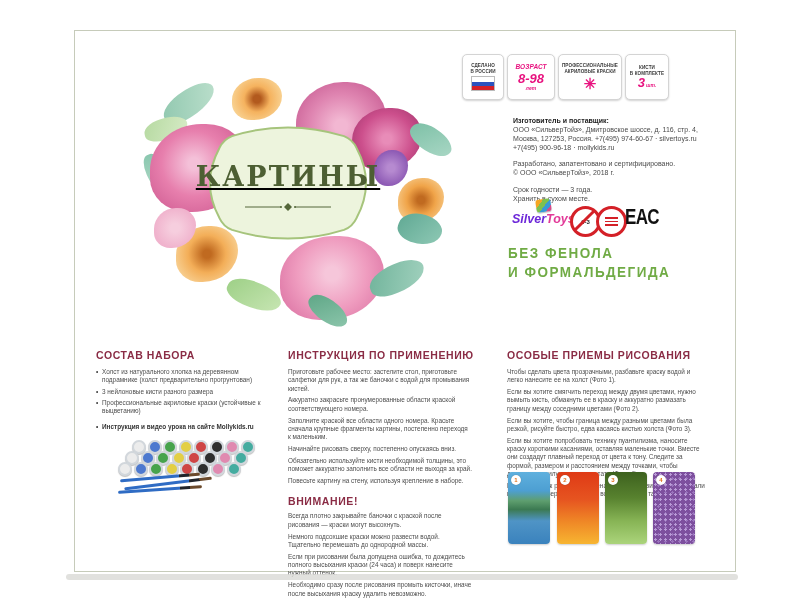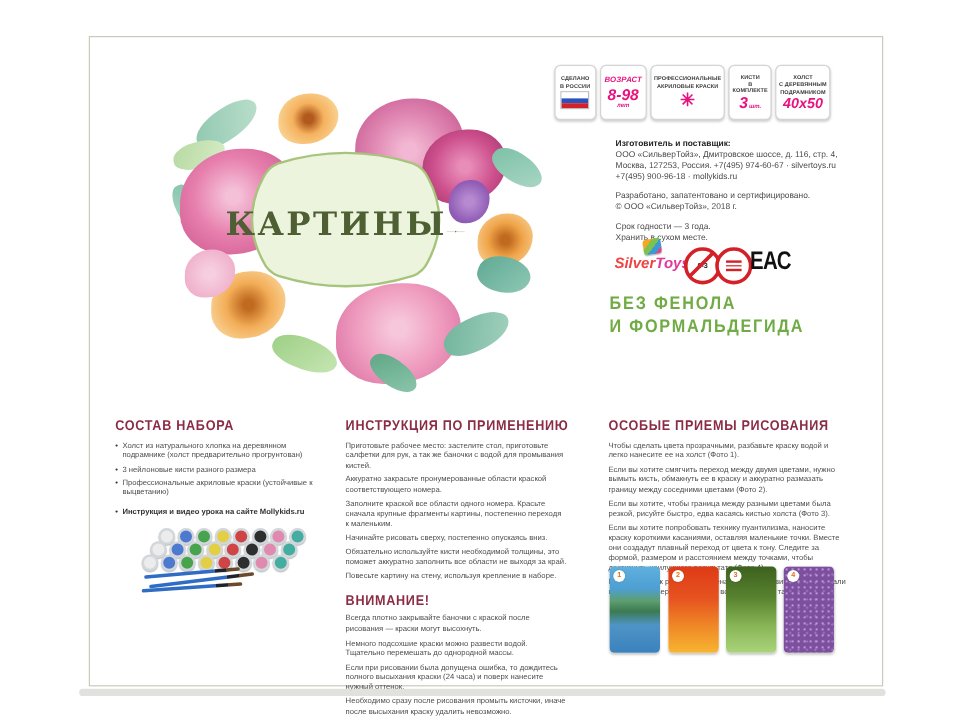--- a/index.html
+++ b/index.html
@@ -5,21 +5,21 @@
   html,body{margin:0;padding:0;}
   body{width:800px;height:600px;background:#ffffff;font-family:"Liberation Sans",sans-serif;position:relative;overflow:hidden;}
   .sheet{position:absolute;left:0;top:0;width:800px;height:600px;background:#fff;}
   .frame{position:absolute;left:74px;top:30px;width:660px;height:540px;border:1.5px solid #c6cbba;pointer-events:none;}
   .page-shadow{position:absolute;left:66px;top:574px;width:672px;height:6px;background:#dadad6;border-radius:3px;opacity:.8;}
 
   
   .wreath{position:absolute;left:130px;top:68px;width:330px;height:262px;}
   .fl{position:absolute;border-radius:55% 45% 60% 40%;}
   .badge-svg{position:absolute;left:58px;top:48px;width:200px;height:134px;z-index:3;}
-  .badge-text{position:absolute;left:58px;top:48px;width:200px;height:134px;z-index:4;display:flex;flex-direction:row;align-items:center;justify-content:center;padding-top:4px;}
+  .badge-text{position:absolute;left:58px;top:48px;width:200px;height:134px;z-index:4;display:flex;flex-direction:column;align-items:center;justify-content:center;padding-top:4px;text-decoration:underline;}
   .badge-line1{font-family:"DejaVu Serif",serif;font-weight:bold;font-size:27px;color:#4d5f33;letter-spacing:2px;line-height:1;}
   .badge-line2{font-family:"DejaVu Serif",serif;font-weight:bold;font-size:18px;color:#4d5f33;letter-spacing:2px;margin-top:6px;line-height:1;}
   .ornament{margin-top:12px;}
 
   
   .badge-strip{position:absolute;left:462px;top:54px;width:230px;height:46px;display:flex;gap:3px;align-items:stretch;}
   .fbadge{background:#fff;border:1px solid #d4d4d4;border-radius:5px;box-shadow:0 1px 2px rgba(0,0,0,.18);display:flex;flex-direction:column;align-items:center;justify-content:center;padding:2px 2px;text-align:center;}
   .fbadge .lbl{font-size:4.6px;font-weight:bold;color:#3a3a3a;line-height:1.25;text-transform:uppercase;letter-spacing:.1px;}
   .fbadge .lbl.mag{color:#e8127f;font-style:italic;font-size:6.5px;}
   .fbadge .val{color:#e8127f;font-weight:bold;font-style:italic;line-height:1;}
@@ -31,21 +31,21 @@
   
   .mfr{position:absolute;left:513px;top:116px;width:200px;font-size:7px;line-height:1.3;color:#4a4a4a;}
   .mfr .hd{font-weight:bold;color:#222;}
   .mfr .gap{height:7px;}
 
   
   .logo-row{position:absolute;left:512px;top:199px;width:200px;height:42px;}
   .st-logo{position:absolute;left:0;top:0;width:62px;text-align:center;}
   .st-cube{width:15px;height:13px;margin:0 auto 0 auto;border-radius:3px;background:linear-gradient(135deg,#f5a623 0% 30%,#7ec14f 30% 55%,#3a9ad4 55% 78%,#d44a8a 78% 100%);transform:rotate(-8deg);box-shadow:0 1px 1px rgba(0,0,0,.25);}
   .st-text{font-size:12.5px;font-weight:bold;font-style:italic;line-height:1;margin-top:1px;}
-  .st-silver{color:#ef4444;}
+  .st-silver{color:#6d28d9;}
   .st-toys{color:#e23a98;}
   .prohib{position:absolute;width:25px;height:25px;border:3px solid #d42027;border-radius:50%;top:7px;background:#fff;}
   .prohib.slash::after{content:"";position:absolute;left:-2px;top:9.5px;width:27px;height:3px;background:#d42027;transform:rotate(-45deg);}
   .prohib .inner{position:absolute;inset:0;display:flex;align-items:center;justify-content:center;font-size:6px;font-weight:bold;color:#222;}
   .prohib .txtlines{display:flex;flex-direction:column;gap:2px;align-items:center;}
   .prohib .txtlines i{display:block;width:13px;height:1.5px;background:#d42027;}
   .eac{position:absolute;left:113px;top:9px;font-size:17px;font-weight:900;color:#111;transform:scaleY(1.25);letter-spacing:-.5px;font-family:"Liberation Sans",sans-serif;}
 
   
   .claim{position:absolute;left:508px;top:243px;color:#70ab45;font-weight:bold;font-size:13.5px;letter-spacing:1.5px;line-height:1.28;transform:scaleY(1.12);transform-origin:left top;}
@@ -145,26 +145,20 @@
       <span class="splat">✳</span>
     </div>
     <div class="fbadge" style="width:38px;">
       <span class="lbl">КИСТИ</span>
       <span class="lbl">В КОМПЛЕКТЕ</span>
       <span style="display:flex;align-items:baseline;gap:1px;">
         <span class="val" style="font-size:13px;">3</span>
         <span class="unit">шт.</span>
       </span>
     </div>
-    <div class="fbadge" style="width:50px;">
-      <span class="lbl">ХОЛСТ</span>
-      <span class="lbl">С ДЕРЕВЯННЫМ</span>
-      <span class="lbl">ПОДРАМНИКОМ</span>
-      <span class="val" style="font-size:12px;">40х50</span>
-    </div>
   </div>
 
   <div class="mfr">
     <div class="hd">Изготовитель и поставщик:</div>
     <div>ООО «СильверТойз», Дмитровское шоссе, д. 116, стр. 4,</div>
     <div>Москва, 127253, Россия. +7(495) 974-60-67 · silvertoys.ru</div>
     <div>+7(495) 900-96-18 · mollykids.ru</div>
     <div class="gap"></div>
     <div>Разработано, запатентовано и сертифицировано.</div>
     <div>© ООО «СильверТойз», 2018 г.</div>

